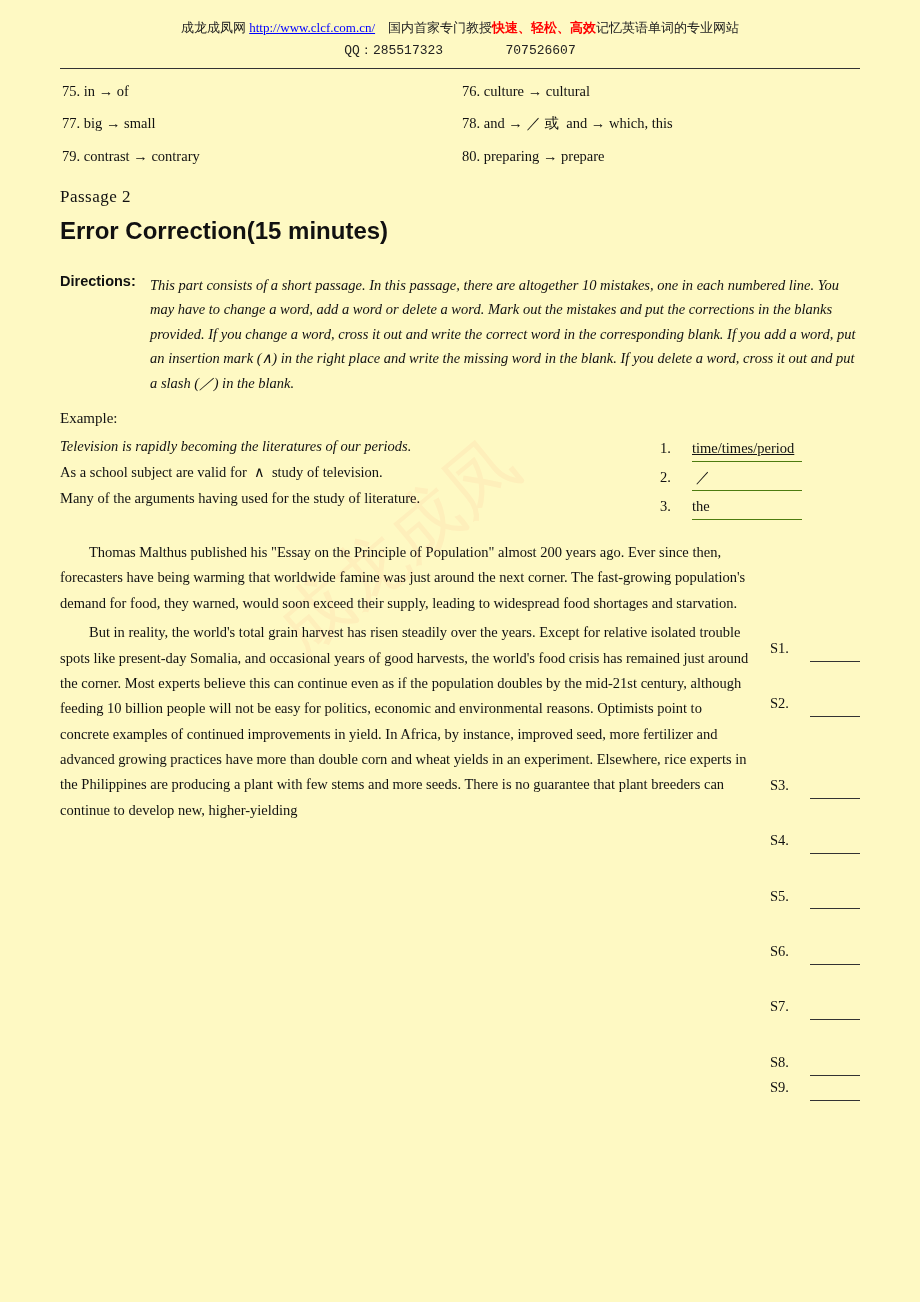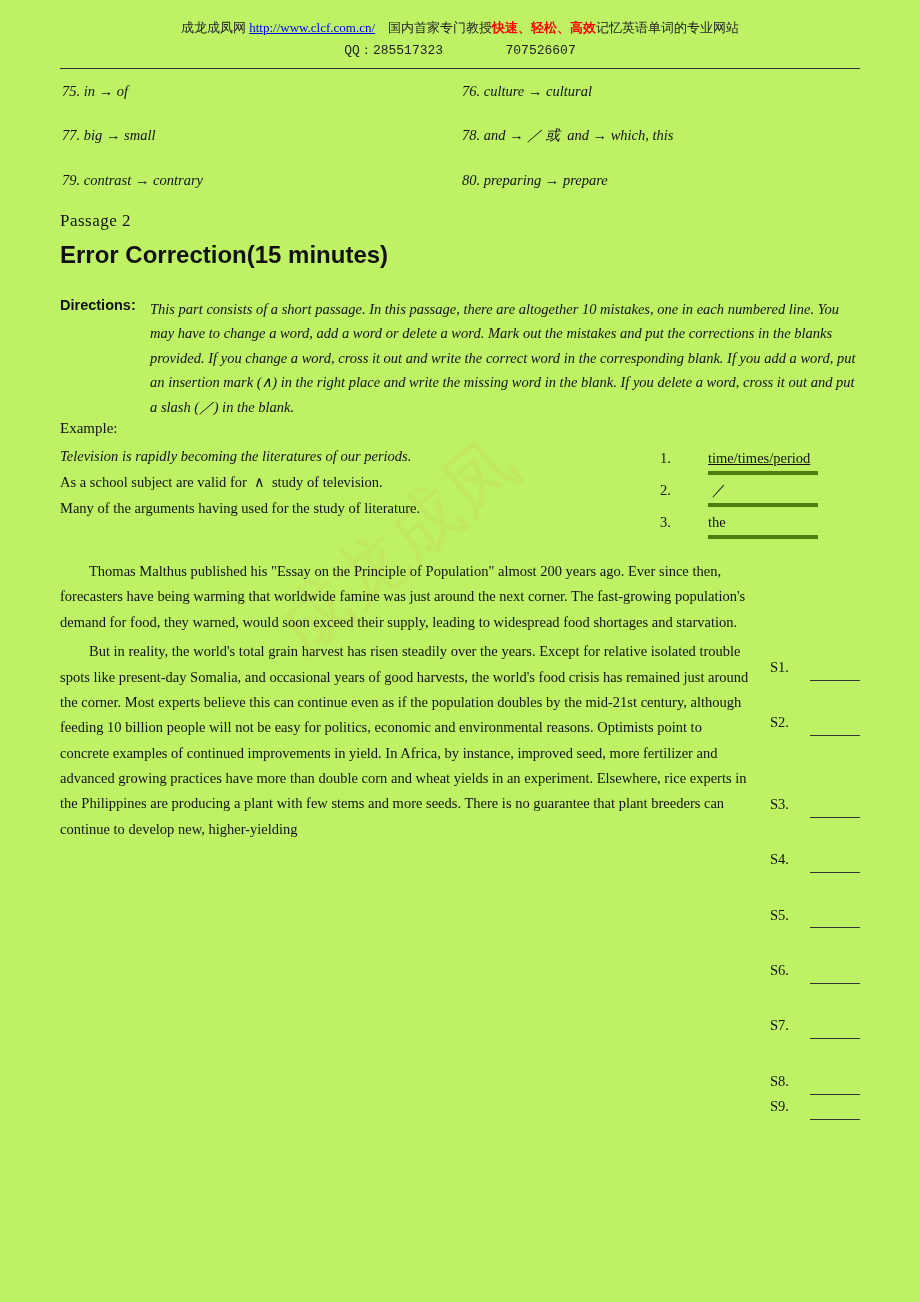--- a/index.html
+++ b/index.html
@@ -9,21 +9,21 @@
       font-size: 15px;
       color: #111;
       width: 920px;
       min-height: 1302px;
       padding: 0;
     }
 
     .page {
       width: 920px;
       min-height: 1302px;
-      background: #bef264;
+      background: #fef9c3;
       padding: 18px 60px 30px 60px;
       position: relative;
     }
 
     
     .header {
       text-align: center;
       font-size: 13px;
       color: #222;
       margin-bottom: 6px;
@@ -45,25 +45,24 @@
     .divider {
       border: none;
       border-top: 1.5px solid #333;
       margin: 6px 0 10px 0;
     }
 
     
     .corrections-grid {
       display: grid;
       grid-template-columns: 1fr 1fr;
-      gap: 20px 0;
+      gap: 8px 0;
       font-size: 14.5px;
       margin-bottom: 14px;
       line-height: 1.7;
-      font-style: italic;
     }
     .correction-item {
       padding-left: 2px;
     }
 
     
     .passage-title {
       text-align: left;
       font-size: 17px;
       font-family: "Times New Roman", Times, serif;
@@ -75,20 +74,21 @@
     .ec-heading {
       font-size: 24px;
       font-weight: bold;
       font-family: Liberation Sans, sans-serif;
       margin-bottom: 28px;
     }
 
     
     .directions-block {
       display: flex;
+      margin-bottom: 14px;
       font-size: 14.5px;
     }
     .directions-label {
       font-weight: bold;
       font-style: normal;
       font-family: Arial, sans-serif;
       min-width: 90px;
       font-size: 14.5px;
     }
     .directions-text {
@@ -124,24 +124,24 @@
     }
     .answer-line {
       display: flex;
       align-items: baseline;
       margin-bottom: 2px;
     }
     .ans-num {
       min-width: 28px;
     }
     .ans-blank {
-      border-bottom: 4px solid #4d7c0f;
+      border-bottom: 1px solid #4d7c0f;
       min-width: 110px;
       display: inline-block;
-      margin-left: 20px;
+      margin-left: 4px;
     }
     .ans-underline {
       text-decoration: underline;
     }
 
     
     .passage-area {
       display: flex;
       gap: 0;
     }

